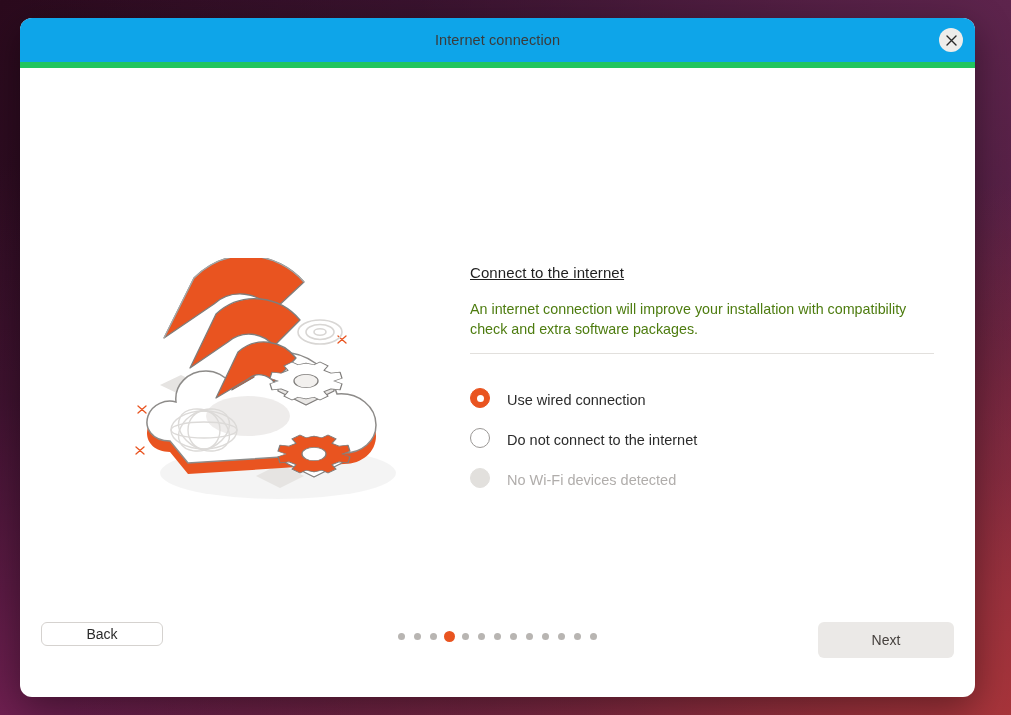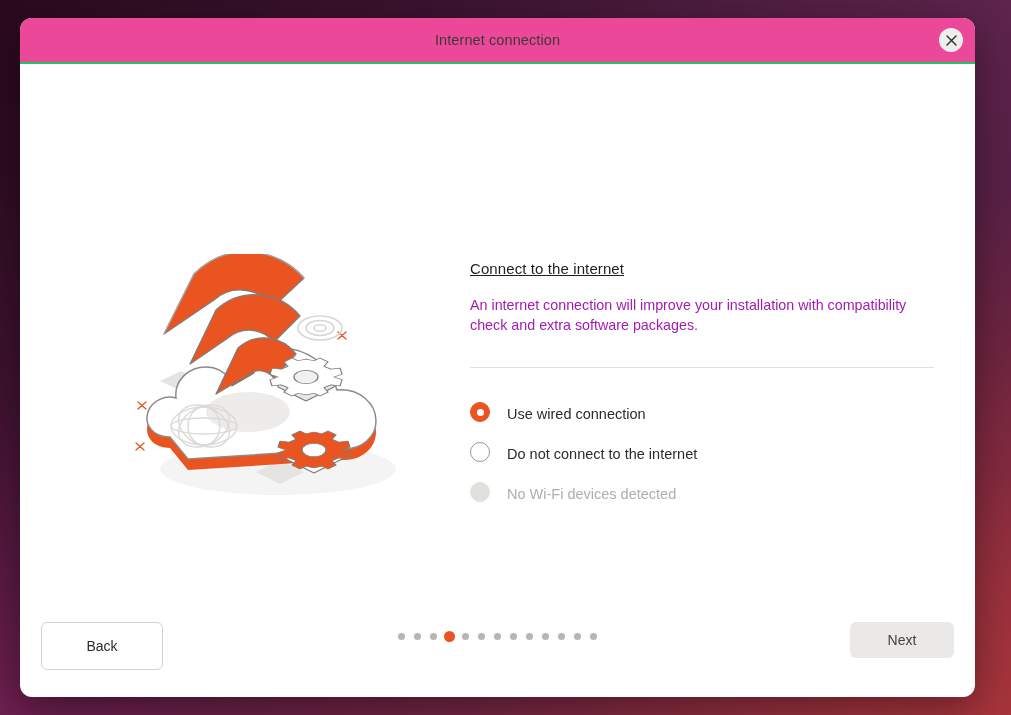--- a/index.html
+++ b/index.html
@@ -38,25 +38,25 @@
     overflow: hidden;
     display: flex;
     flex-direction: column;
   }
 
   
   #headerbar {
     position: relative;
     height: 44px;
     flex: 0 0 44px;
-    border-bottom: 2px solid #22c55e;
+    border-bottom: 6px solid #22c55e;
     display: flex;
     align-items: center;
     justify-content: center;
-    background: #ec4899;
+    background: #0ea5e9;
   }
   #window-title {
     font-size: 14.5px;
     color: #3b3b3b;
     font-weight: 400;
     letter-spacing: 0.1px;
   }
   #close-button {
     position: absolute;
     right: 12px;
@@ -101,22 +101,22 @@
     font-size: 15px;
     color: #1f1f1f;
     font-weight: 400;
     margin: 0 0 18px 20px;
     letter-spacing: 0.1px;
     text-decoration: underline;
   }
   #page-description {
     font-size: 14.3px;
     line-height: 20px;
-    color: #a21caf;
-    margin: 0 0 32px 20px;
+    color: #4d7c0f;
+    margin: 0 0 14px 20px;
     width: 466px;
     font-weight: 400;
   }
   #divider {
     height: 1px;
     background: #e2e0dd;
     margin: 0 0 14px 20px;
     width: 464px;
   }
 
@@ -169,34 +169,34 @@
   #footer {
     flex: 0 0 auto;
     height: 96px;
     position: relative;
   }
   #back-button {
     position: absolute;
     left: 21px;
     top: 21px;
     width: 122px;
-    height: 48px;
+    height: 24px;
     border: 1px solid #d5d2cf;
     border-radius: 6px;
     background: #ffffff;
     font-family: "Liberation Sans", sans-serif;
     font-size: 14px;
     color: #2b2b2b;
     cursor: pointer;
   }
   #next-button {
     position: absolute;
     right: 21px;
     top: 21px;
-    width: 104px;
+    width: 136px;
     height: 36px;
     border: none;
     border-radius: 6px;
     background: #ebe9e7;
     font-family: "Liberation Sans", sans-serif;
     font-size: 14px;
     color: #46413e;
     cursor: pointer;
   }
 

